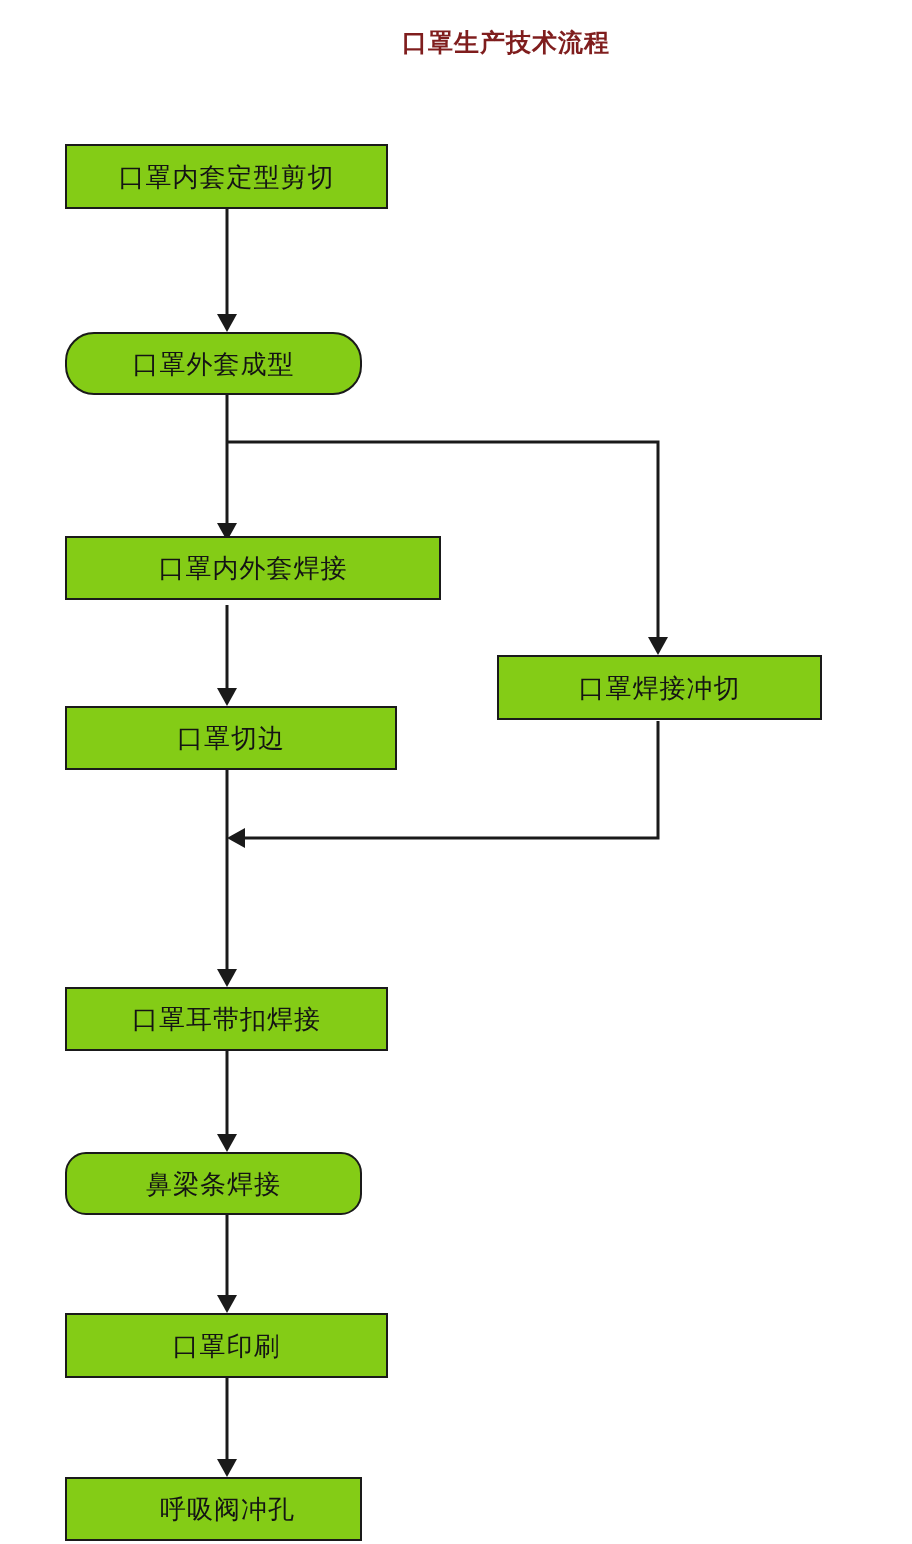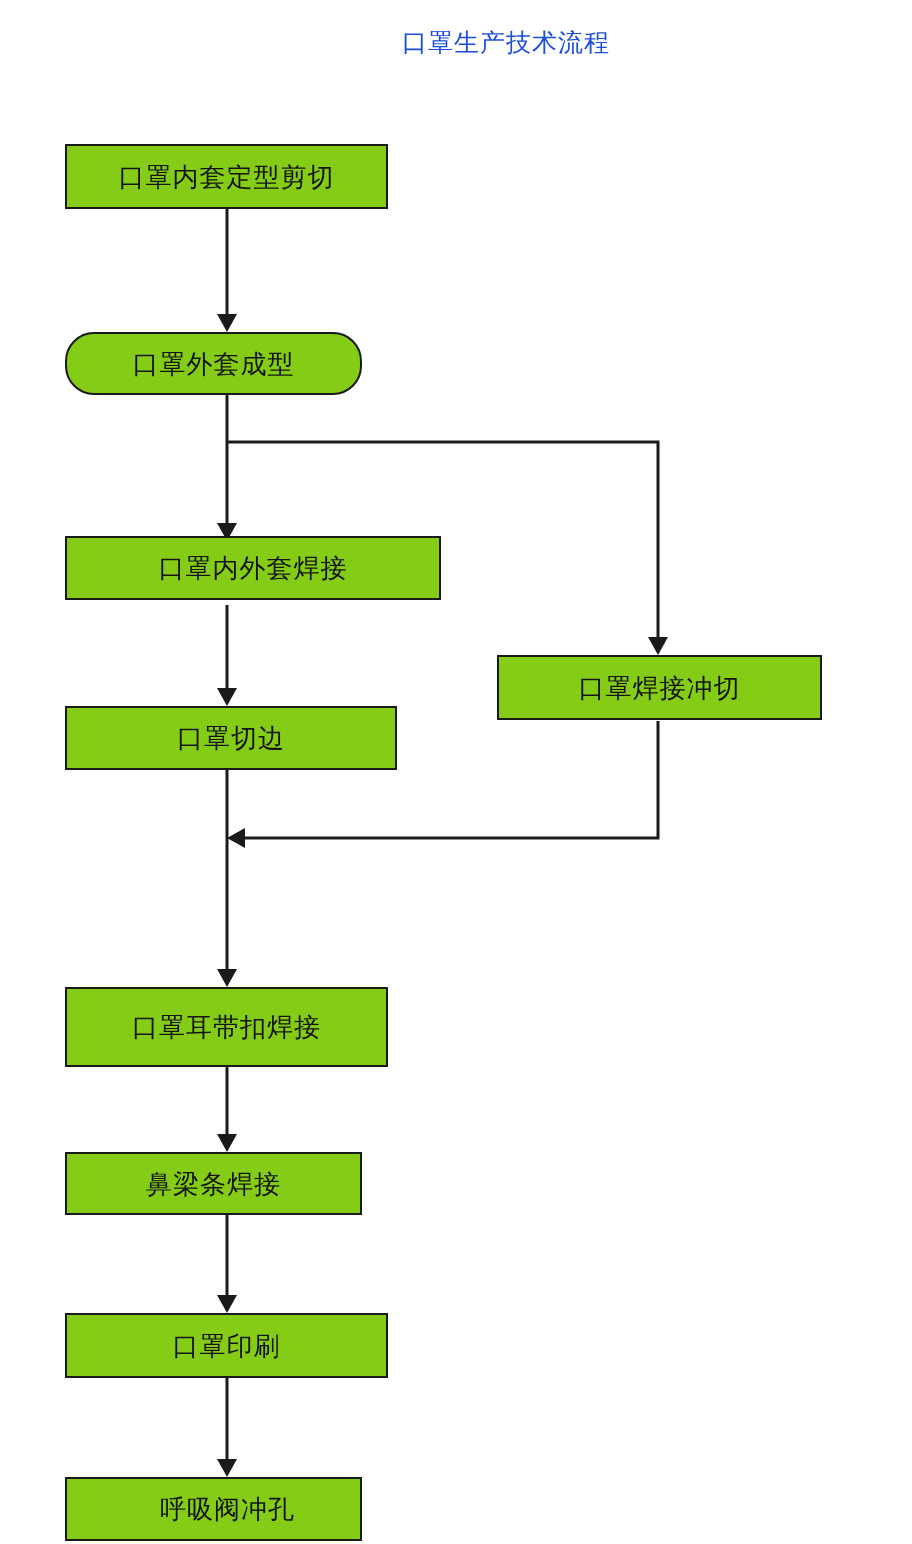--- a/index.html
+++ b/index.html
@@ -19,22 +19,22 @@
     width: 912px;
     height: 1544px;
   }
   .chart-title {
     position: absolute;
     left: 0;
     top: 26px;
     width: 912px;
     text-align: center;
     font-size: 25px;
-    font-weight: normal;
-    color: #1d4ed8;
+    font-weight: bold;
+    color: #7f1d1d;
     letter-spacing: 1px;
     padding-left: 100px;
     box-sizing: border-box;
   }
   .node {
     position: absolute;
     box-sizing: border-box;
     border: 2px solid #1a1a1a;
     background: #84cc16;
     display: flex;
@@ -121,21 +121,21 @@
   <div class="node" style="left:65px; top:144px; width:323px; height:65px;">口罩内套定型剪切</div>
 
   <div class="node" style="left:65px; top:332px; width:297px; height:63px;border-radius:29px;">口罩外套成型</div>
 
   <div class="node" style="left:65px; top:536px; width:376px; height:64px;">口罩内外套焊接</div>
 
   <div class="node" style="left:65px; top:706px; width:332px; height:64px;">口罩切边</div>
 
   <div class="node" style="left:497px; top:655px; width:325px; height:65px;">口罩焊接冲切</div>
 
-  <div class="node" style="left:65px; top:987px; width:323px; height:80px;">口罩耳带扣焊接</div>
+  <div class="node" style="left:65px; top:987px; width:323px; height:64px;">口罩耳带扣焊接</div>
 
-  <div class="node" style="left:65px; top:1152px; width:297px; height:63px;">鼻梁条焊接</div>
+  <div class="node" style="left:65px; top:1152px; width:297px; height:63px;border-radius:21px;">鼻梁条焊接</div>
 
   <div class="node" style="left:65px; top:1313px; width:323px; height:65px;">口罩印刷</div>
 
   <div class="node" style="left:65px; top:1477px; width:297px; height:64px;padding-left:28px;">呼吸阀冲孔</div>
 
 </div>
 
 </body></html>

